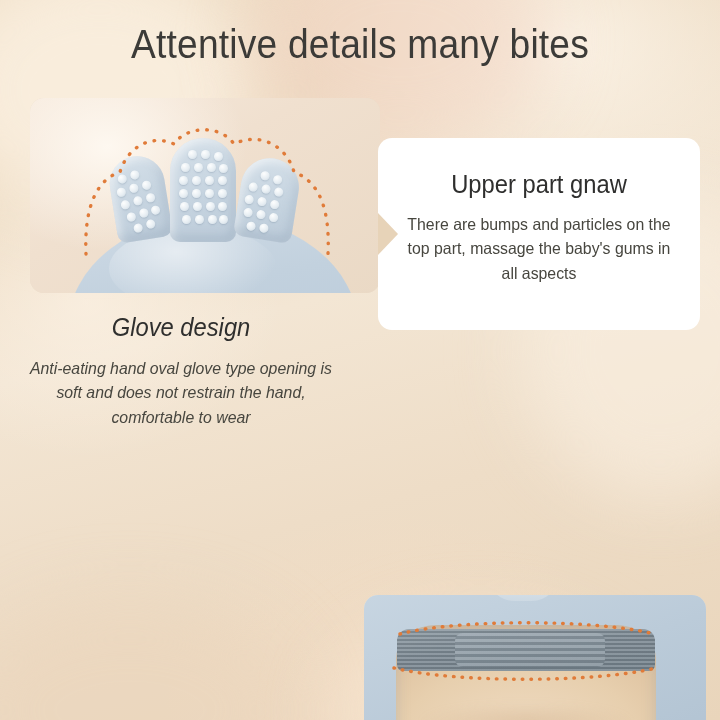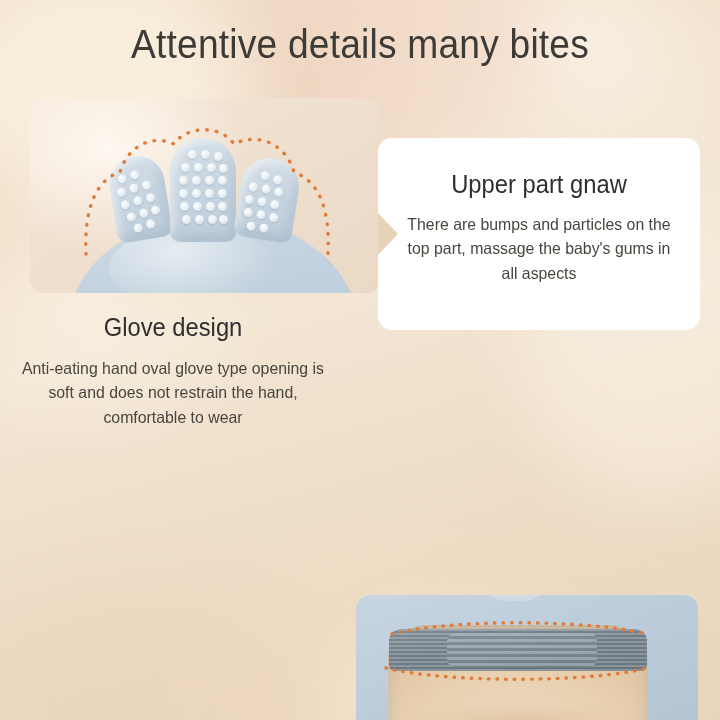--- a/index.html
+++ b/index.html
@@ -133,21 +133,21 @@
   .bumps { position:absolute; inset:0; }
   .bump {
     position:absolute; width:9px; height:9px; border-radius:50%;
     background:radial-gradient(circle at 35% 30%, #fdfefe 0%, #e7eef3 55%, #ccd8e1 100%);
     box-shadow:0 1px 1.5px rgba(120,140,160,.35);
   }
   
   .p1-dots { position:absolute; left:52px; top:24px; width:250px; height:135px; }
 
   
-  #panel2 { left:8px; top:295px; width:576px; height:205px; }
+  #panel2 { left:16px; top:295px; width:576px; height:205px;font-style:italic; }
   #photo2 { left:348px; top:300px; width:342px; height:190px; }
   #text2  { left:22px;  top:320px; width:330px; height:160px; }
   #text2 .card-title { margin-top:18px; font-size:25px; }
   #text2 .card-body  { margin-top:14px; padding:0 6px; }
 
   .p2-bg {
     position:absolute; inset:0;
     background:
       radial-gradient(ellipse 190px 140px at 50% 78%, rgba(241,216,186,.85) 0%, rgba(241,216,186,0) 72%),
       linear-gradient(155deg,#f7eadb 0%,#f2e1cd 45%,#ecd8bf 100%);

